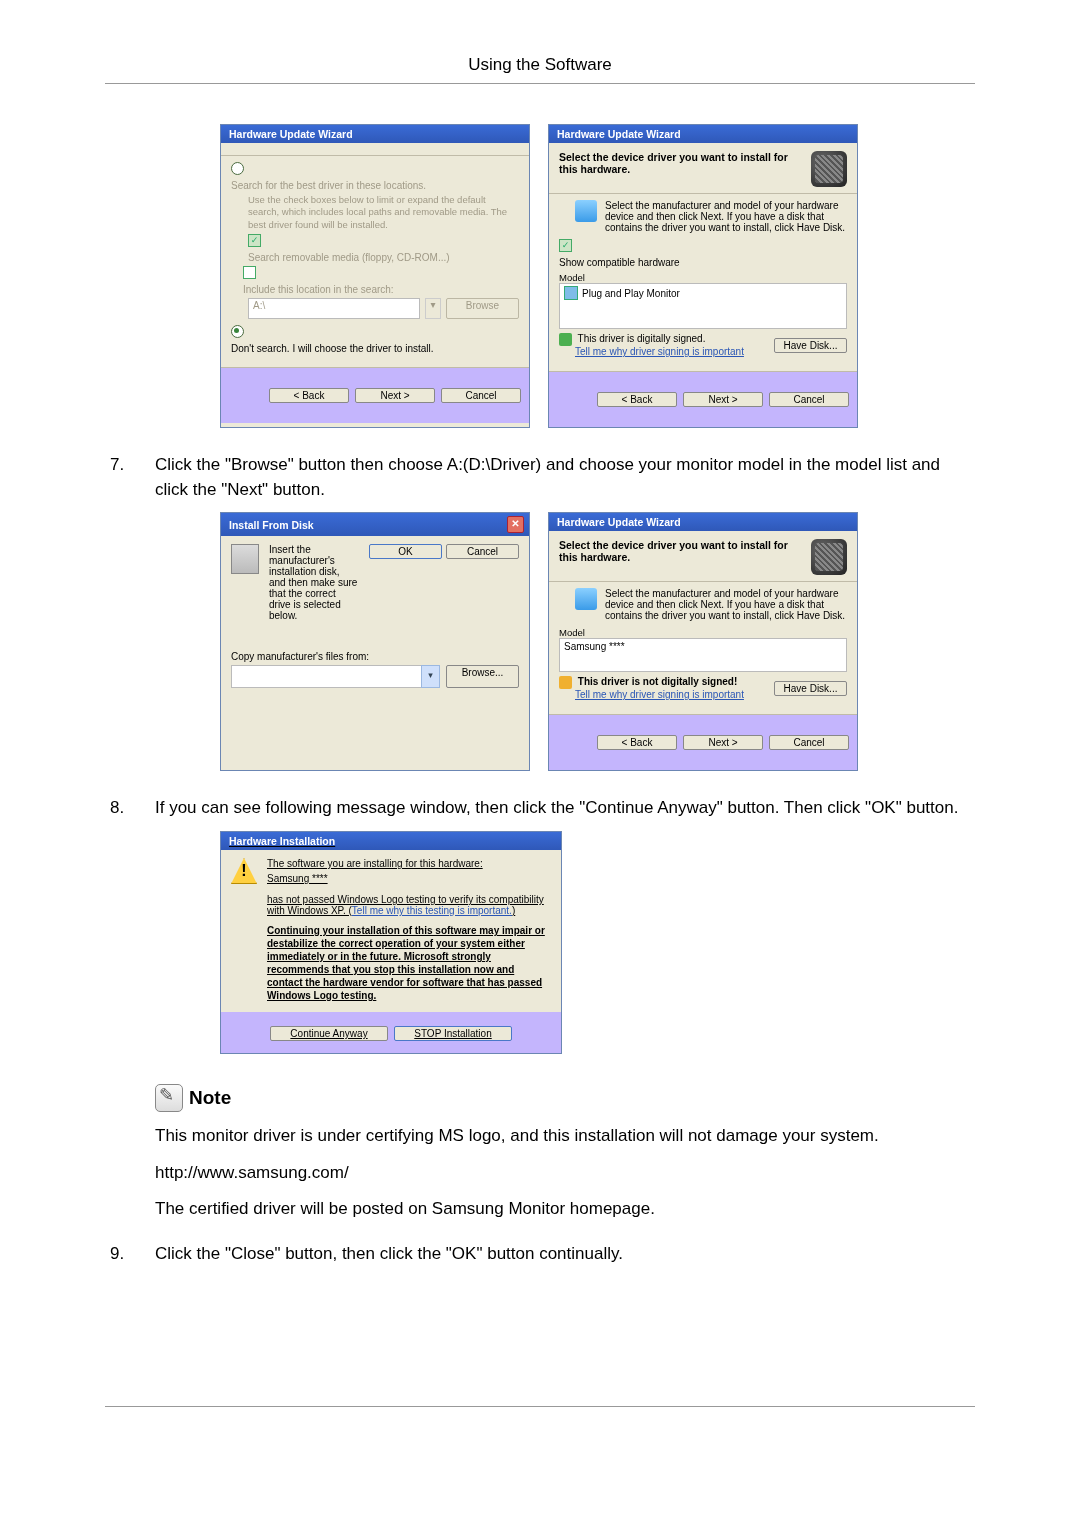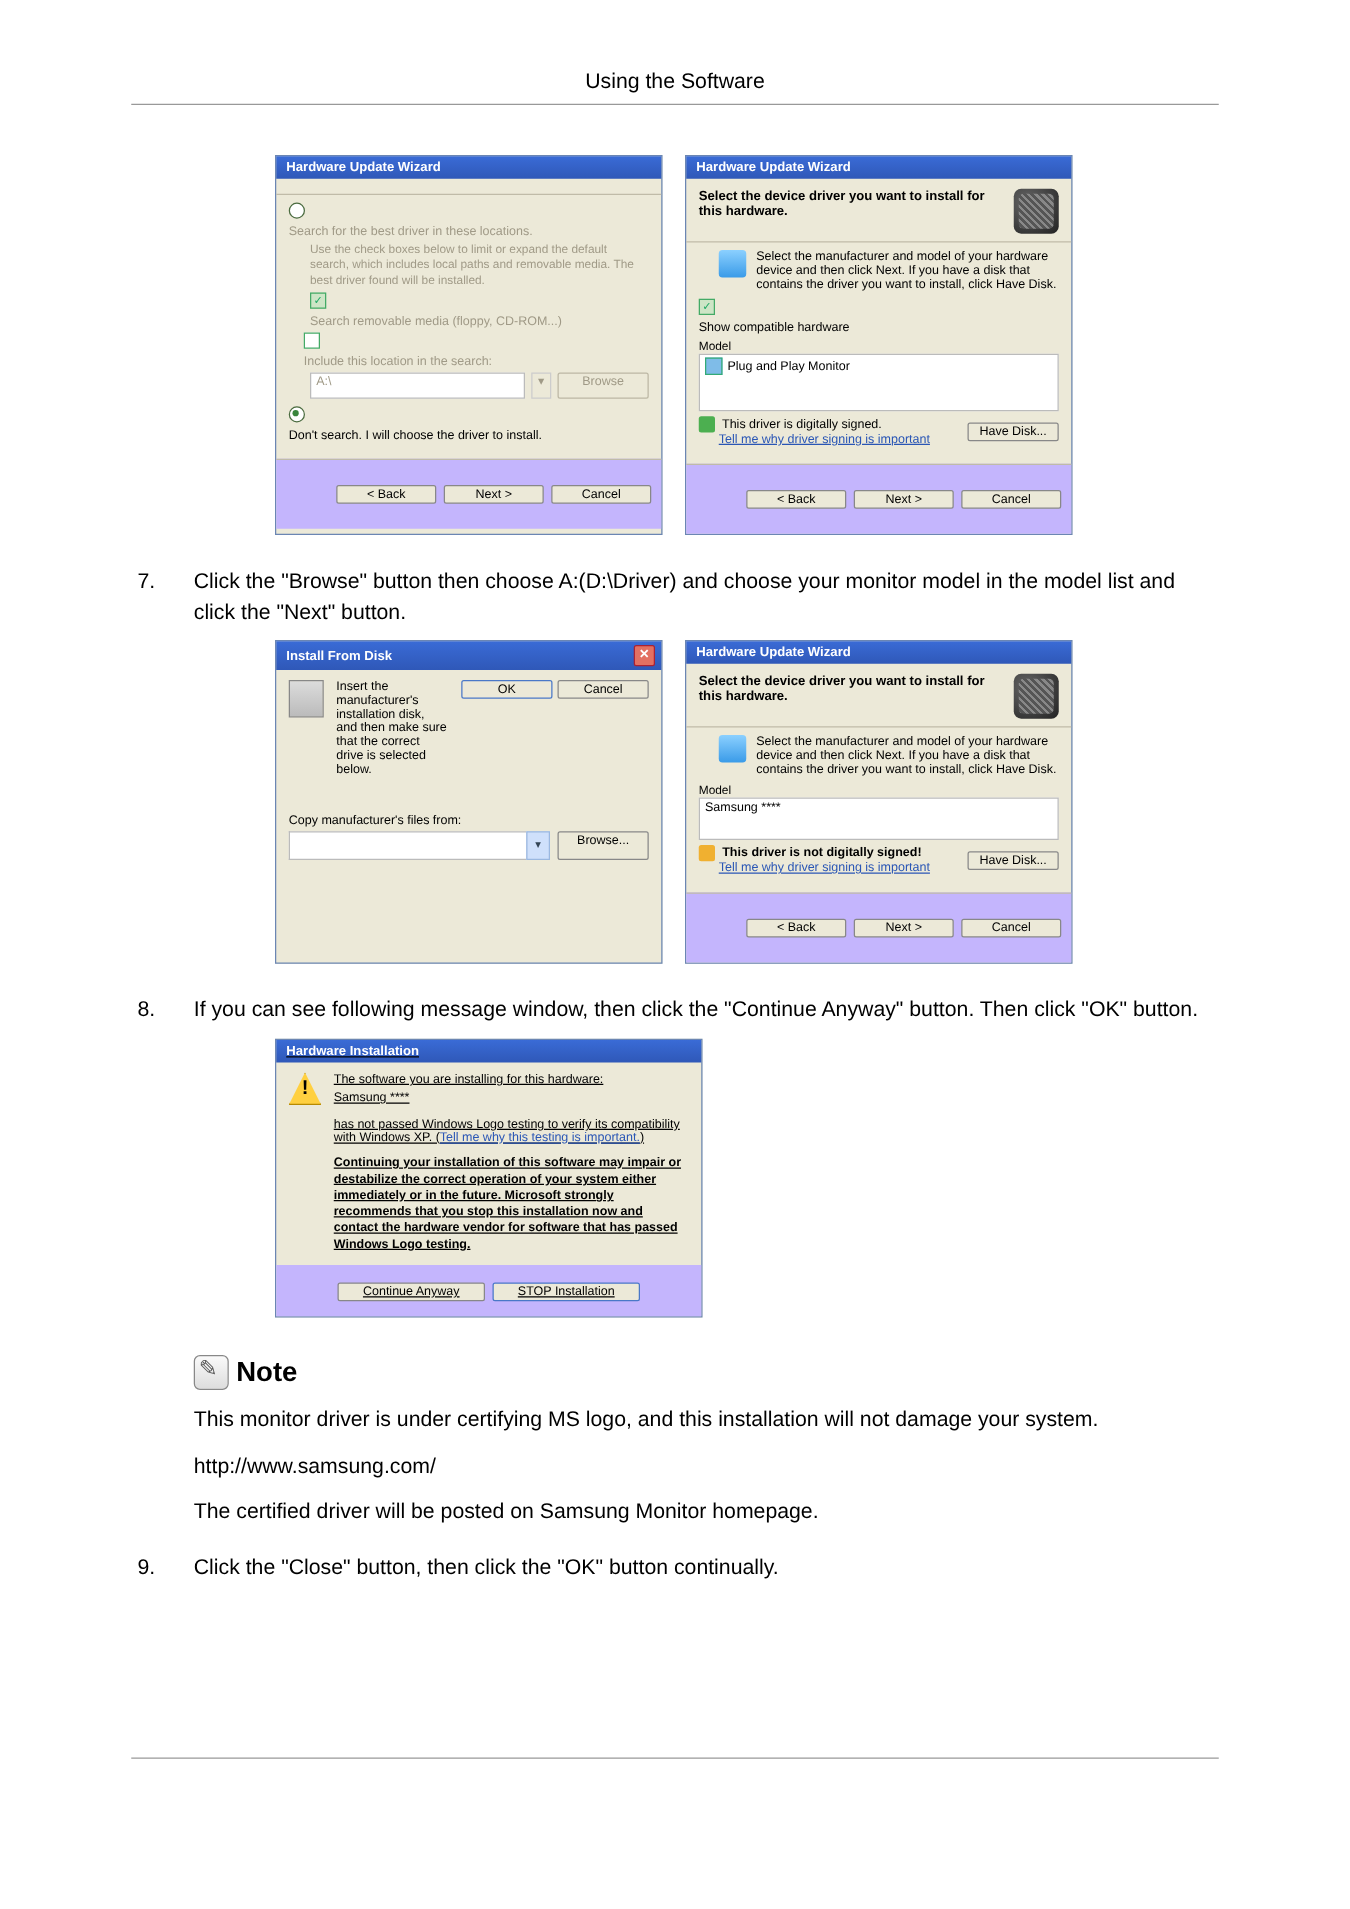--- a/index.html
+++ b/index.html
@@ -155,21 +155,21 @@
   .shield { width:13px;height:13px;display:inline-block;background:#4caf50;border-radius:2px;vertical-align:middle;margin-right:3px;}
   .shield.warn{background:#f0b030;}
   .note-row{ display:flex; align-items:center; gap:6px; margin:30px 0 10px 50px;}
   .note-ico{
     width:26px;height:26px;border:1px solid #888;border-radius:5px;
     background:linear-gradient(#fafafa,#ddd); position:relative;
   }
   .note-ico::after{
     content:"✎"; position:absolute; left:3px; top:-1px; font-size:18px; color:#555;
   }
-  .note-label{font-weight:bold; font-size:22px;}
+  .note-label{font-weight:bold; font-size:19px;}
   .footer-line{ border-top:1px solid #999; margin-top:140px;}
   .topline-with-icon{ display:flex; gap:8px; align-items:flex-start; margin:4px 0 6px 16px;}
   .signed-row{ display:flex; justify-content:space-between; align-items:center; padding:4px 0;}
   .select-wrap{ display:flex;}
   .select-wrap .text-input{ flex:1; border-right:none;}
   .drop-chev{ width:17px;height:21px;border:1px solid #9bb8e0;background:#cfe0fb; text-align:center; line-height:19px; font-size:9px; color:#345;}
 </style>
 </head>
 <body>
 

